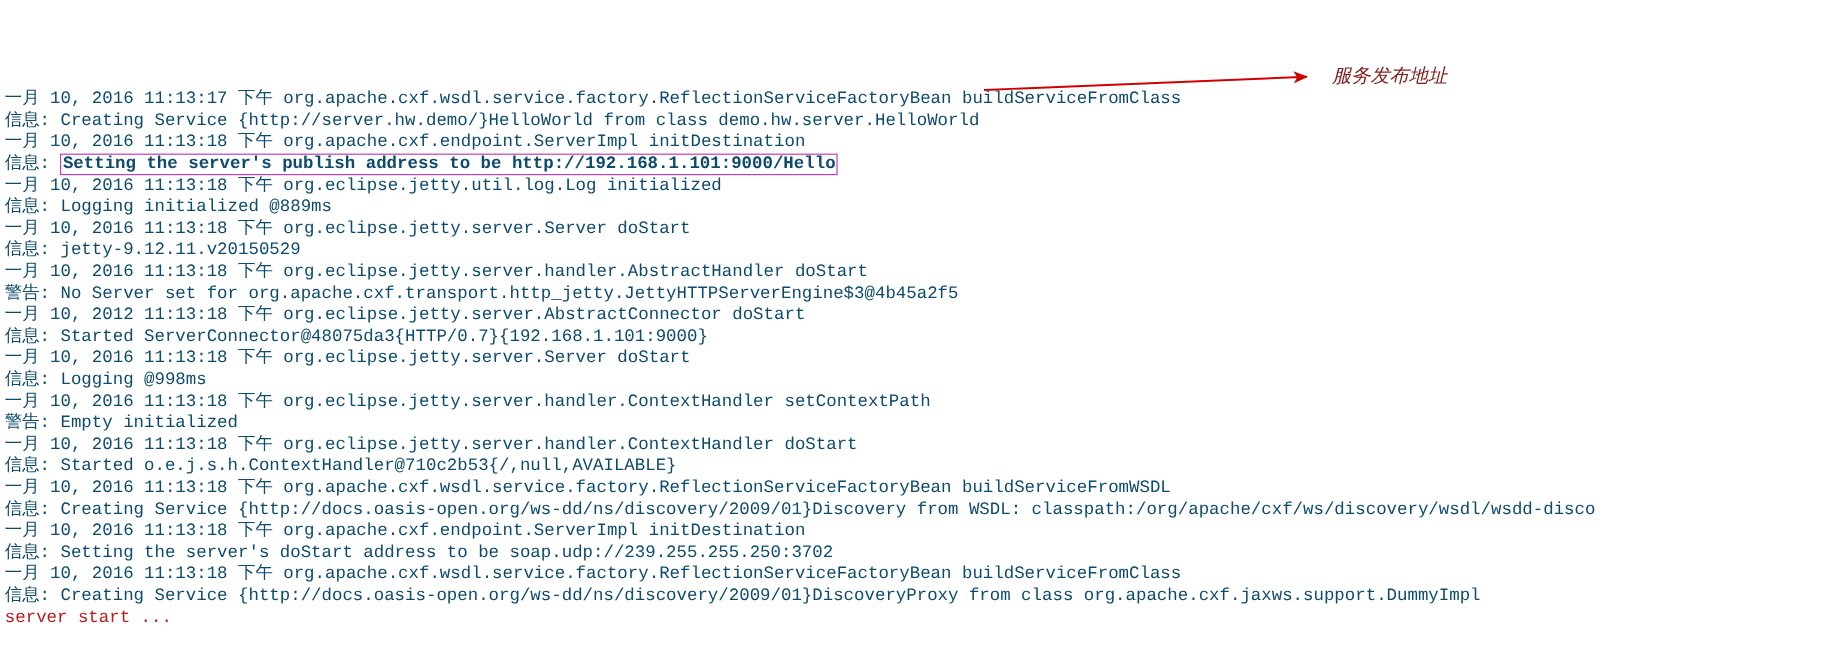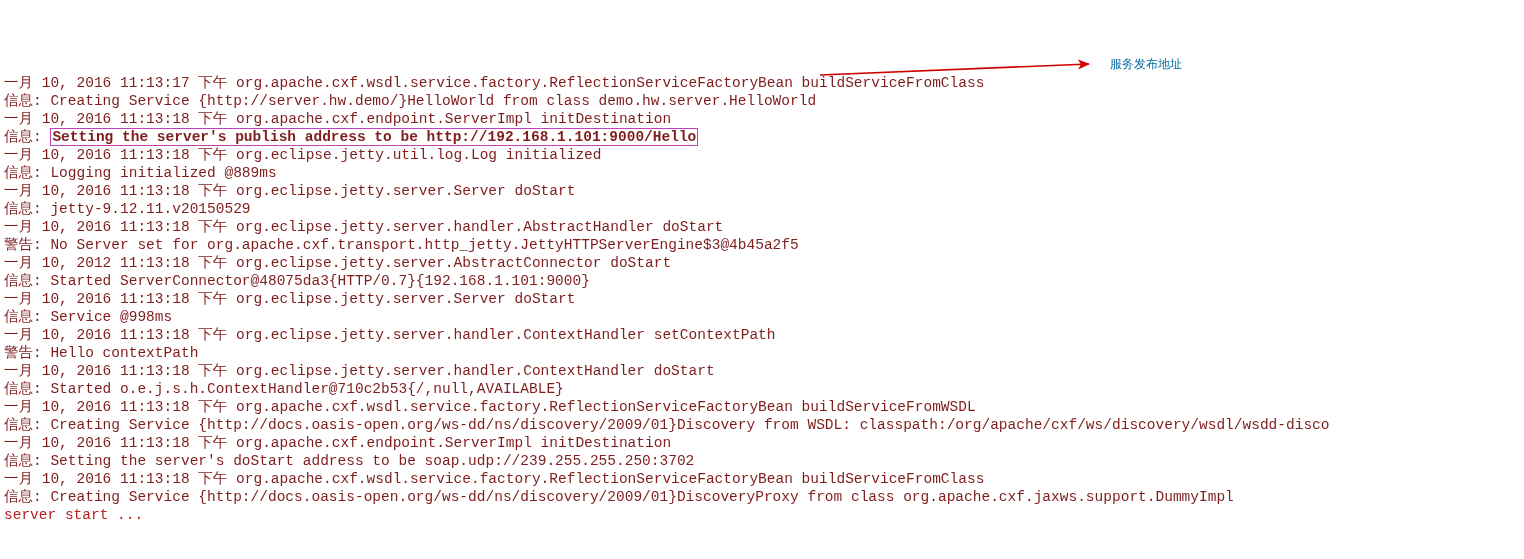--- a/index.html
+++ b/index.html
@@ -7,56 +7,57 @@
     padding: 2px 4px;
     font-family: "Consolas", "Courier New", monospace;
     font-size: 14.5px;
     line-height: 18px;
     white-space: pre;
     background: #ffffff;
     color: #000000;
     width: 1524px;
     overflow: hidden;
   }
-  .red { color: #7f1d1d; margin-top: 29px; }
+  .red { color: #0c4a6e; margin-top: 29px; }
   .blk { color: #b91c1c; }
   .boxed {
     border: 1px solid #c040c0;
     padding: 0 1px;
     font-weight: bold;
   }
   .annotation-label {
     position: absolute;
-    color: #0369a1;
+    color: #7f1d1d;
     font-family: "Microsoft YaHei", "SimSun", sans-serif;
-    font-size: 12px;
+    font-size: 16px;
     white-space: nowrap;
+    font-style: italic;
   }
 </style>
 </head>
 <body>
 
 
 
 <div id="console"><span class="red">一月 10, 2016 11:13:17 下午 org.apache.cxf.wsdl.service.factory.ReflectionServiceFactoryBean buildServiceFromClass</span>
 <span class="red">信息: Creating Service {http://server.hw.demo/}HelloWorld from class demo.hw.server.HelloWorld</span>
 <span class="red">一月 10, 2016 11:13:18 下午 org.apache.cxf.endpoint.ServerImpl initDestination</span>
 <span class="red">信息: <span class="boxed">Setting the server's publish address to be http://192.168.1.101:9000/Hello</span></span>
 <span class="red">一月 10, 2016 11:13:18 下午 org.eclipse.jetty.util.log.Log initialized</span>
 <span class="red">信息: Logging initialized @889ms</span>
 <span class="red">一月 10, 2016 11:13:18 下午 org.eclipse.jetty.server.Server doStart</span>
 <span class="red">信息: jetty-9.12.11.v20150529</span>
 <span class="red">一月 10, 2016 11:13:18 下午 org.eclipse.jetty.server.handler.AbstractHandler doStart</span>
 <span class="red">警告: No Server set for org.apache.cxf.transport.http_jetty.JettyHTTPServerEngine$3@4b45a2f5</span>
 <span class="red">一月 10, 2012 11:13:18 下午 org.eclipse.jetty.server.AbstractConnector doStart</span>
 <span class="red">信息: Started ServerConnector@48075da3{HTTP/0.7}{192.168.1.101:9000}</span>
 <span class="red">一月 10, 2016 11:13:18 下午 org.eclipse.jetty.server.Server doStart</span>
-<span class="red">信息: Service @998ms</span>
+<span class="red">信息: Logging @998ms</span>
 <span class="red">一月 10, 2016 11:13:18 下午 org.eclipse.jetty.server.handler.ContextHandler setContextPath</span>
-<span class="red">警告: Hello contextPath</span>
+<span class="red">警告: Empty initialized</span>
 <span class="red">一月 10, 2016 11:13:18 下午 org.eclipse.jetty.server.handler.ContextHandler doStart</span>
 <span class="red">信息: Started o.e.j.s.h.ContextHandler@710c2b53{/,null,AVAILABLE}</span>
 <span class="red">一月 10, 2016 11:13:18 下午 org.apache.cxf.wsdl.service.factory.ReflectionServiceFactoryBean buildServiceFromWSDL</span>
 <span class="red">信息: Creating Service {http://docs.oasis-open.org/ws-dd/ns/discovery/2009/01}Discovery from WSDL: classpath:/org/apache/cxf/ws/discovery/wsdl/wsdd-disco</span>
 <span class="red">一月 10, 2016 11:13:18 下午 org.apache.cxf.endpoint.ServerImpl initDestination</span>
 <span class="red">信息: Setting the server's doStart address to be soap.udp://239.255.255.250:3702</span>
 <span class="red">一月 10, 2016 11:13:18 下午 org.apache.cxf.wsdl.service.factory.ReflectionServiceFactoryBean buildServiceFromClass</span>
 <span class="red">信息: Creating Service {http://docs.oasis-open.org/ws-dd/ns/discovery/2009/01}DiscoveryProxy from class org.apache.cxf.jaxws.support.DummyImpl</span>
 <span class="blk">server start ...</span>
 </div>

